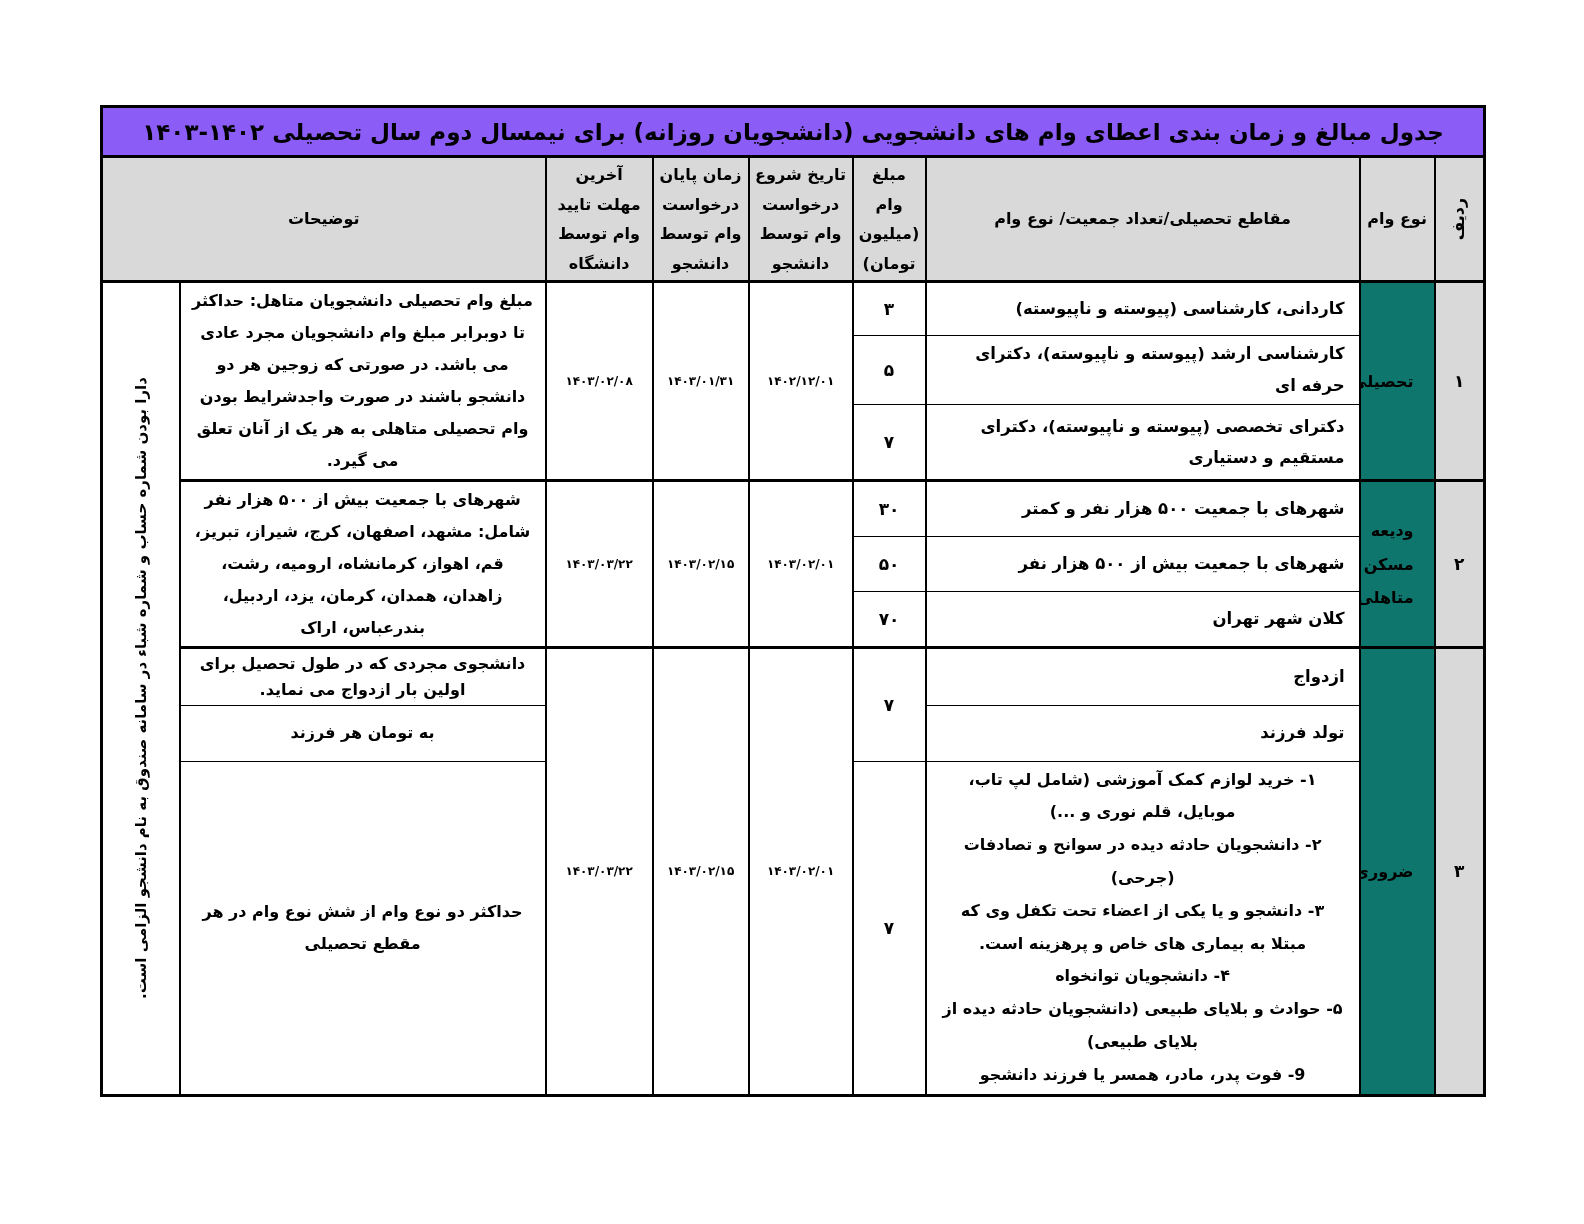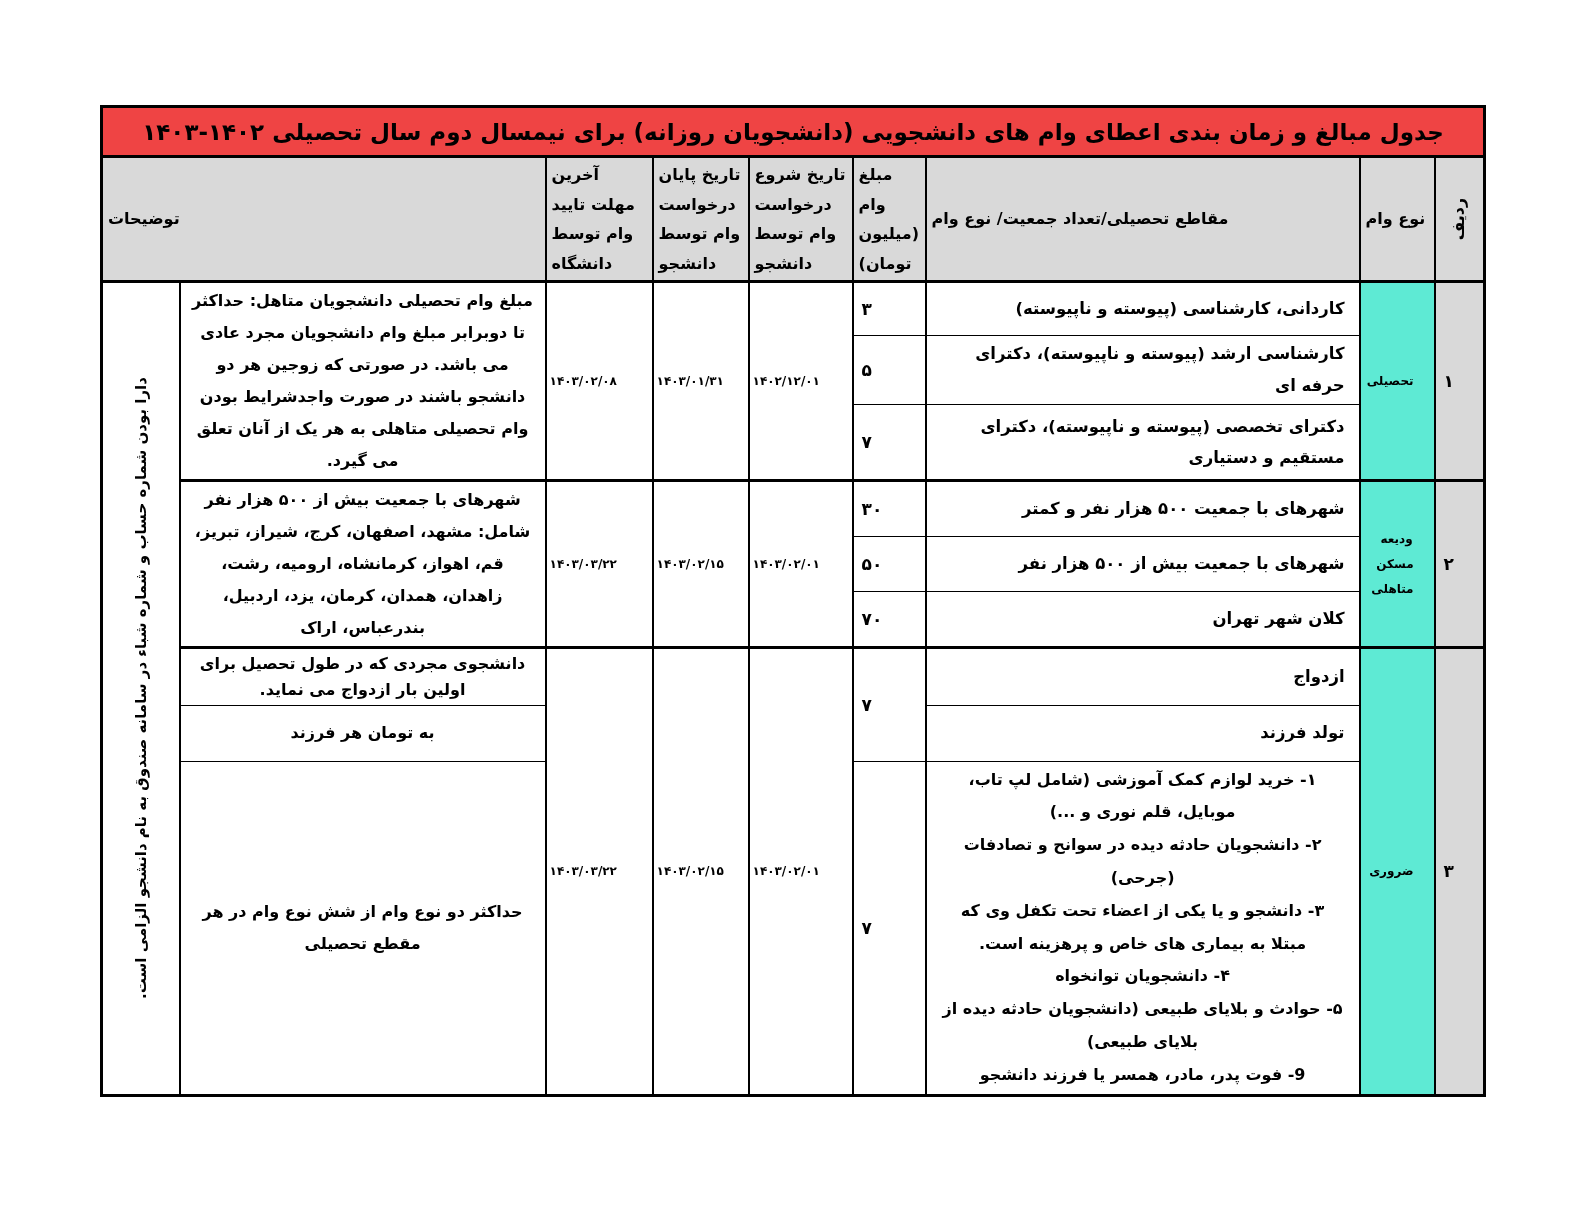--- a/index.html
+++ b/index.html
@@ -20,43 +20,43 @@
     direction: rtl;
     border: 3px solid #000;
   }
   td, th {
     border-style: solid;
     border-color: #000;
     border-width: 1px 2px;       
     font-weight: bold;
     padding: 2px 8px;
     vertical-align: middle;
-    text-align: left;
+    text-align: center;
     overflow: hidden;
   }
   tr.title-row td {
-    background: #ef4444;
+    background: #8b5cf6;
     border-width: 3px;
     font-size: 23px;
     height: 50px;
     text-align: center;
     letter-spacing: 0;
   }
   tr.header-row th {
     background: #d9d9d9;
     border-bottom-width: 3px;
     font-size: 16px;
     line-height: 1.85;
     height: 116px;
     padding: 2px 5px;
   }
   tr.group-start td { border-top-width: 3px; }
 
   .c-no   { font-size: 17px; background: #d9d9d9; }
-  .c-type { font-size: 12px; background: #5eead4; line-height: 2.1; padding: 2px 20px; }
+  .c-type { font-size: 16px; background: #0f766e; line-height: 2.1; padding: 2px 20px; }
   .c-cat  { font-size: 16.5px; text-align: right; padding: 2px 14px; line-height: 1.9; }
   .c-amt  { font-size: 17px; }
   .c-date { font-size: 12px; padding: 2px 3px; }
   .c-note { font-size: 16px; line-height: 2.0; padding: 2px 8px; text-align: center; }
   .c-note.lh-sm { line-height: 1.6; }
   .c-list div { font-size: 16px; line-height: 2.05; text-align: center; }
 
   
   .vcell { position: relative; padding: 0; }
   .vcell .rot {
@@ -92,21 +92,21 @@
     </tr>
 
     <tr class="header-row">
       <th class="vcell">
             <span class="rot">ردیف</span>
           </th>
       <th>نوع وام</th>
       <th>مقاطع تحصیلی/تعداد جمعیت/ نوع وام</th>
       <th>مبلغ وام (میلیون تومان)</th>
       <th>تاریخ شروع درخواست وام توسط دانشجو</th>
-      <th>تاریخ پایان درخواست وام توسط دانشجو</th>
+      <th>زمان پایان درخواست وام توسط دانشجو</th>
       <th>آخرین مهلت تایید وام توسط دانشگاه</th>
       <th colspan="2">توضیحات</th>
     </tr>
 
     <tr class="group-start" style="height:52px">
       <td class="c-no" rowspan="3">۱</td>
       <td class="c-type" rowspan="3">تحصیلی</td>
       <td class="c-cat">کاردانی، کارشناسی (پیوسته و ناپیوسته)</td>
       <td class="c-amt">۳</td>
       <td class="c-date" rowspan="3">۱۴۰۲/۱۲/۰۱</td>

